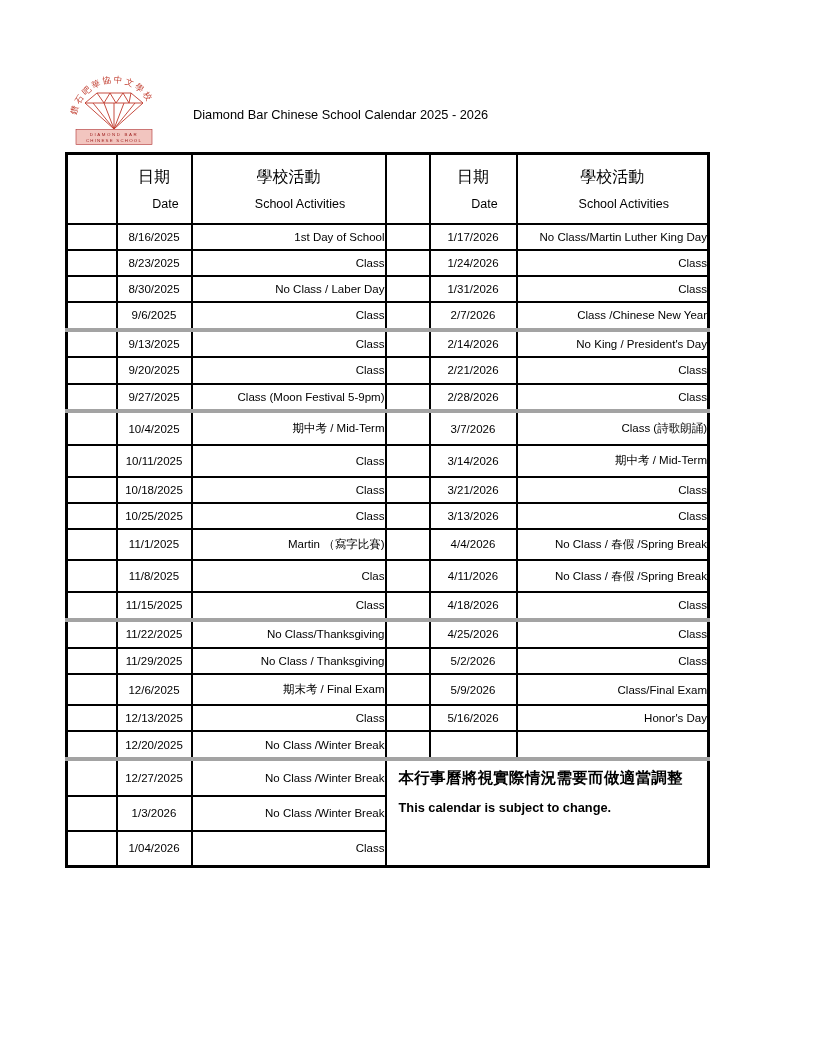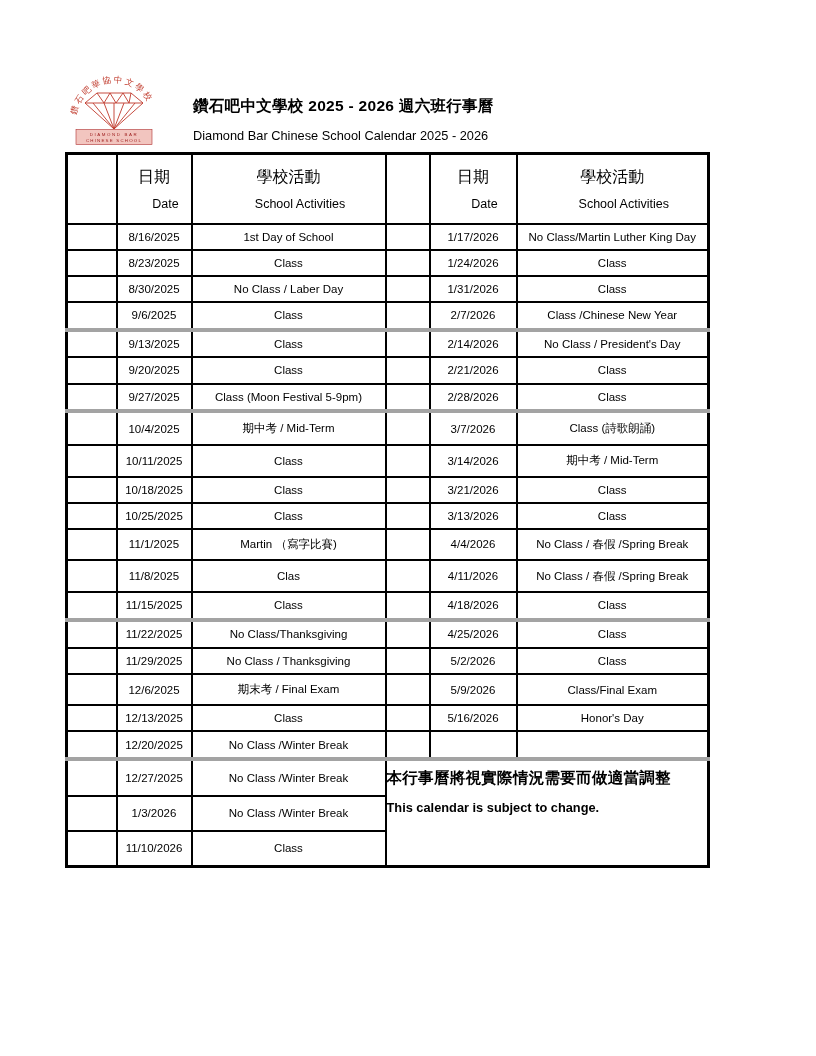--- a/index.html
+++ b/index.html
@@ -22,23 +22,23 @@
   td.c3, th.c3 { border-right:3px solid #000; }
   td.c4, th.c4 { border-left:3px solid #000; border-right:3px solid #000; }
   tr.thick td { border-bottom:4px solid #a3a3a3; }
 
   tr.hdr { height:70px; }
   th { font-weight:normal; vertical-align:middle; text-align:center; }
   .hzh { font-size:16px; margin-bottom:9px; }
   .hen { font-size:12.5px;padding-left:23px; }
 
   td.date-cell { text-align:center; font-size:11.5px; }
-  td.activity-cell { text-align:center; font-size:11.5px; padding-left:0; }
-
-  td.note-cell { vertical-align:top; padding:7px 4px 0 0; white-space:normal; }
+  td.activity-cell { text-align:right; font-size:11.5px; padding-left:0; }
+
+  td.note-cell { vertical-align:top; padding:7px 4px 0 12px; white-space:normal; }
   .note-zh { font-size:15.5px; font-weight:bold; text-align:left; letter-spacing:0.3px; }
   .note-en { font-size:12.8px; font-weight:bold; text-align:left; margin-top:11px; }
 </style>
 </head>
 <body>
 
 <div class="page">
 
   <svg class="logo" viewBox="0 0 103 73" xmlns="http://www.w3.org/2000/svg">
     <defs>
@@ -55,21 +55,20 @@
       <path d="M34 20 L41 30 L47 20 L53 30 L60 20 L66 30 L68 20"></path>
       <path d="M51 56 L30 30 M51 56 L41 30 M51 56 L51 30 M51 56 L61 30 M51 56 L72 30"></path>
     </g>
 
     <rect x="13" y="56.5" width="76" height="15" fill="#f2c5bf" stroke="#b03030" stroke-width="0.6"></rect>
     <text x="51" y="62.5" text-anchor="middle" font-size="4.4" letter-spacing="1.6" fill="#a02323">DIAMOND BAR</text>
     <text x="51" y="69" text-anchor="middle" font-size="4.4" letter-spacing="1.2" fill="#a02323">CHINESE SCHOOL</text>
   </svg>
 
   <div class="titles">
-    <div class="title-zh">鑽石吧中文學校 2025 - 2026 週六班行事曆</div>
     <div class="title-en">Diamond Bar Chinese School Calendar 2025 - 2026</div>
   </div>
 
   <div class="tablewrap">
     <table class="cal">
       <colgroup>
         <col style="width:50px">
           <col style="width:75px">
           <col style="width:194px">
         <col style="width:44px">
@@ -130,21 +129,21 @@
             <td class="c4"></td>
             <td class="c5 date-cell">2/7/2026</td>
             <td class="c6 activity-cell">Class /Chinese New Year</td>
           </tr>
           <tr>
             <td class="c1"></td>
             <td class="c2 date-cell">9/13/2025</td>
             <td class="c3 activity-cell">Class</td>
             <td class="c4"></td>
             <td class="c5 date-cell">2/14/2026</td>
-            <td class="c6 activity-cell">No Class / President's Day</td>
+            <td class="c6 activity-cell">No King / President's Day</td>
           </tr>
           <tr>
             <td class="c1"></td>
             <td class="c2 date-cell">9/20/2025</td>
             <td class="c3 activity-cell">Class</td>
             <td class="c4"></td>
             <td class="c5 date-cell">2/21/2026</td>
             <td class="c6 activity-cell">Class</td>
           </tr>
           <tr class="thick">
@@ -260,20 +259,20 @@
               <div class="note-en">This calendar is subject to change.</div>
             </td>
           </tr>
           <tr>
             <td class="c1"></td>
             <td class="c2 date-cell">1/3/2026</td>
             <td class="c3 activity-cell">No Class /Winter Break</td>
           </tr>
           <tr>
             <td class="c1"></td>
-            <td class="c2 date-cell">11/10/2026</td>
+            <td class="c2 date-cell">1/04/2026</td>
             <td class="c3 activity-cell">Class</td>
           </tr>
         </tbody>
     </table>
   </div>
 
 </div>
 
 </body></html>

